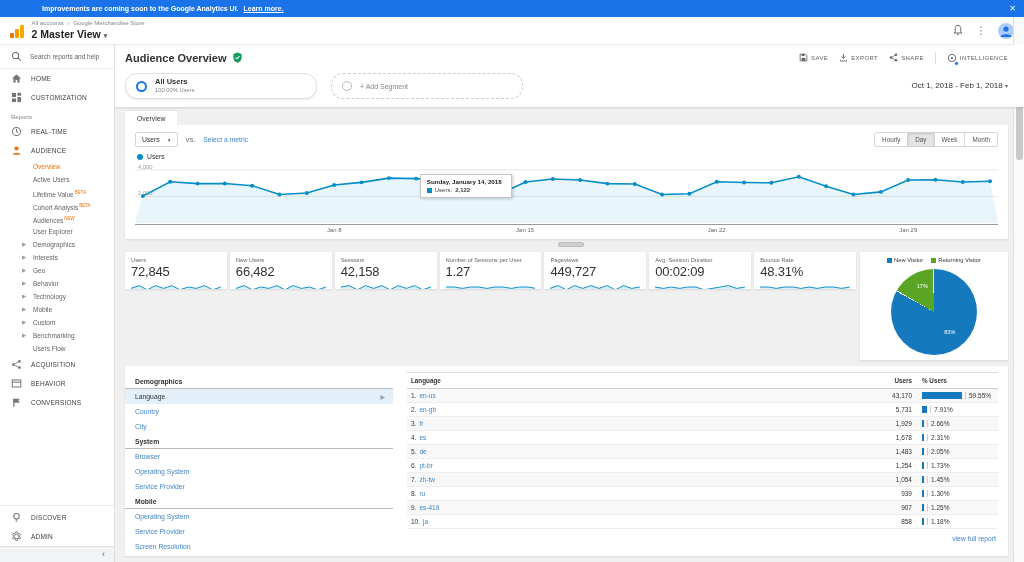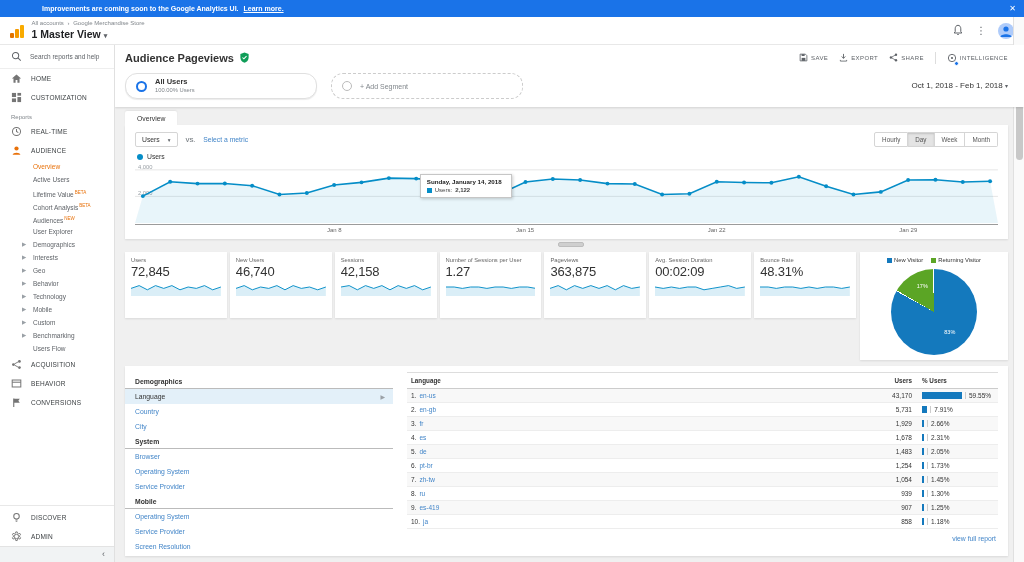--- a/index.html
+++ b/index.html
@@ -105,21 +105,21 @@
   .ga-tooltip .tt-title { font-size:6.2px; font-weight:bold; color:#222; margin-bottom:2px; }
   .ga-tooltip .tt-line { font-size:6px; color:#444; display:flex; align-items:center; gap:3px; }
   .sq { width:5px; height:5px; background:#058dc7; display:inline-block; }
   .hscroll { height:5px; margin:3px 16px 0 10px; position:relative; }
   .hscroll .thumb { position:absolute; left:49%; width:26px; height:5px; background:#cfcfcf;
     border:1px solid #bdbdbd; border-radius:2px; cursor:grab; }
 
   
   .metrics-band { display:flex; align-items:flex-start; margin:5px 16px 0 10px; gap:4px; }
   .metric-cards { flex:1; display:flex; gap:3px; }
-  .metric-card { flex:1; background:#fff; box-shadow:0 1px 2px rgba(0,0,0,.1); height:66px;
+  .metric-card { flex:1; background:#fff; box-shadow:0 1px 2px rgba(0,0,0,.1); height:37px;
     padding:5px 6px 0; overflow:hidden; cursor:pointer; }
   .metric-label { font-size:5.8px; color:#666; white-space:nowrap; overflow:hidden; }
   .metric-value { font-size:13px; color:#333; margin-top:1px; letter-spacing:-.2px; }
   .metric-card svg { display:block; width:100%; height:15px; margin-top:2px; }
   .pie-panel { width:148px; background:#fff; box-shadow:0 1px 2px rgba(0,0,0,.1); height:108px;
     padding:5px 6px; flex-shrink:0; }
   .pie-legend { display:flex; justify-content:center; gap:8px; font-size:5.8px; color:#333; }
   .pie-legend .key { display:flex; align-items:center; gap:2px; }
   .key .swatch { width:5px; height:5px; display:inline-block; }
   .pie-box { position:relative; width:86px; height:86px; margin:6px auto 0; }
@@ -170,21 +170,21 @@
       <i style="height:9px;background:#f59b00"></i>
       <i style="height:13px;background:#f9ab00"></i>
   </div>
   <div class="crumb-block">
     <div class="crumbs">
       <span>All accounts</span>
       <span class="sep">›</span>
       <span>Google Merchandise Store</span>
     </div>
     <div class="view-name">
-      <span>1 Master View</span>
+      <span>2 Master View</span>
       <span class="caret">▾</span>
     </div>
   </div>
   <div class="hdr-right">
     <span>
       <svg width="12" height="12" viewBox="0 0 12 12">
           <path d="M6 1.3 C4.2 1.3 3.2 2.8 3.2 4.8 V7.6 L2.2 9 H9.8 L8.8 7.6 V4.8 C8.8 2.8 7.8 1.3 6 1.3 Z" fill="none" stroke="#5f6368" stroke-width="1"></path>
           <path d="M5 10 a1 1 0 0 0 2 0" fill="#5f6368"></path>
         </svg>
     </span>
@@ -316,21 +316,21 @@
         </div>
       </div>
     <div class="collapse-strip">
       <span>‹</span>
     </div>
   </nav>
 
   <div class="main">
     <div class="page-header">
       <div class="title-row">
-        <span class="page-title">Audience Pageviews</span>
+        <span class="page-title">Audience Overview</span>
         <span>
           <svg width="11" height="11" viewBox="0 0 12 12">
               <path d="M6 .5 L10.5 2.2 V6 C10.5 9 8.6 10.9 6 11.8 C3.4 10.9 1.5 9 1.5 6 V2.2 Z" fill="#0f9d58"></path>
               <path d="M3.8 6 L5.3 7.5 L8.2 4.4" fill="none" stroke="#fff" stroke-width="1.1"></path>
             </svg>
         </span>
         <div class="actions" id="page-actions">
             <span class="action">
               <span><svg width="9" height="9" viewBox="0 0 12 12">
                   <path d="M1.5 1.5 H8.5 L10.5 3.5 V10.5 H1.5 Z" fill="none" stroke="#5f6368" stroke-width="1.1"></path>
@@ -473,21 +473,21 @@
           <div class="metric-card">
             <div class="metric-label">Users</div>
             <div class="metric-value">72,845</div>
             <svg viewBox="0 0 100 15" preserveAspectRatio="none">
               <polygon points="0,15 0.0,7.4 9.1,4.6 18.2,8.8 27.3,4.6 36.4,7.4 45.5,4.6 54.5,8.8 63.6,6.0 72.7,7.4 81.8,4.6 90.9,8.8 100.0,6.0 100,15" fill="rgba(5,141,199,0.15)"></polygon>
               <polyline points="0.0,7.4 9.1,4.6 18.2,8.8 27.3,4.6 36.4,7.4 45.5,4.6 54.5,8.8 63.6,6.0 72.7,7.4 81.8,4.6 90.9,8.8 100.0,6.0" fill="none" stroke="#058dc7" stroke-width="1"></polyline>
             </svg>
           </div>
           <div class="metric-card">
             <div class="metric-label">New Users</div>
-            <div class="metric-value">46,740</div>
+            <div class="metric-value">66,482</div>
             <svg viewBox="0 0 100 15" preserveAspectRatio="none">
               <polygon points="0,15 0.0,7.4 9.1,4.6 18.2,8.8 27.3,6.0 36.4,7.4 45.5,4.6 54.5,8.8 63.6,4.6 72.7,7.4 81.8,6.0 90.9,8.8 100.0,6.0 100,15" fill="rgba(5,141,199,0.15)"></polygon>
               <polyline points="0.0,7.4 9.1,4.6 18.2,8.8 27.3,6.0 36.4,7.4 45.5,4.6 54.5,8.8 63.6,4.6 72.7,7.4 81.8,6.0 90.9,8.8 100.0,6.0" fill="none" stroke="#058dc7" stroke-width="1"></polyline>
             </svg>
           </div>
           <div class="metric-card">
             <div class="metric-label">Sessions</div>
             <div class="metric-value">42,158</div>
             <svg viewBox="0 0 100 15" preserveAspectRatio="none">
               <polygon points="0,15 0.0,6.0 9.1,4.6 18.2,8.8 27.3,4.6 36.4,7.4 45.5,4.6 54.5,8.8 63.6,4.6 72.7,7.4 81.8,4.6 90.9,8.8 100.0,6.0 100,15" fill="rgba(5,141,199,0.15)"></polygon>
@@ -497,21 +497,21 @@
           <div class="metric-card">
             <div class="metric-label">Number of Sessions per User</div>
             <div class="metric-value">1.27</div>
             <svg viewBox="0 0 100 15" preserveAspectRatio="none">
               <polygon points="0,15 0.0,6.0 9.1,6.0 18.2,7.4 27.3,6.0 36.4,6.0 45.5,7.4 54.5,6.0 63.6,6.0 72.7,7.4 81.8,6.0 90.9,6.0 100.0,7.4 100,15" fill="rgba(5,141,199,0.15)"></polygon>
               <polyline points="0.0,6.0 9.1,6.0 18.2,7.4 27.3,6.0 36.4,6.0 45.5,7.4 54.5,6.0 63.6,6.0 72.7,7.4 81.8,6.0 90.9,6.0 100.0,7.4" fill="none" stroke="#058dc7" stroke-width="1"></polyline>
             </svg>
           </div>
           <div class="metric-card">
             <div class="metric-label">Pageviews</div>
-            <div class="metric-value">363,875</div>
+            <div class="metric-value">449,727</div>
             <svg viewBox="0 0 100 15" preserveAspectRatio="none">
               <polygon points="0,15 0.0,7.4 9.1,4.6 18.2,8.8 27.3,4.6 36.4,7.4 45.5,4.6 54.5,7.4 63.6,4.6 72.7,8.8 81.8,4.6 90.9,7.4 100.0,6.0 100,15" fill="rgba(5,141,199,0.15)"></polygon>
               <polyline points="0.0,7.4 9.1,4.6 18.2,8.8 27.3,4.6 36.4,7.4 45.5,4.6 54.5,7.4 63.6,4.6 72.7,8.8 81.8,4.6 90.9,7.4 100.0,6.0" fill="none" stroke="#058dc7" stroke-width="1"></polyline>
             </svg>
           </div>
           <div class="metric-card">
             <div class="metric-label">Avg. Session Duration</div>
             <div class="metric-value">00:02:09</div>
             <svg viewBox="0 0 100 15" preserveAspectRatio="none">
               <polygon points="0,15 0.0,6.0 9.1,7.4 18.2,6.0 27.3,7.4 36.4,6.0 45.5,6.0 54.5,8.8 63.6,7.4 72.7,6.0 81.8,4.6 90.9,7.4 100.0,6.0 100,15" fill="rgba(5,141,199,0.15)"></polygon>

